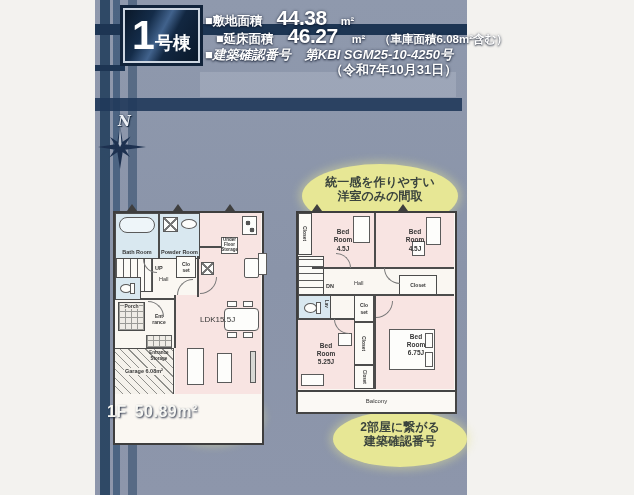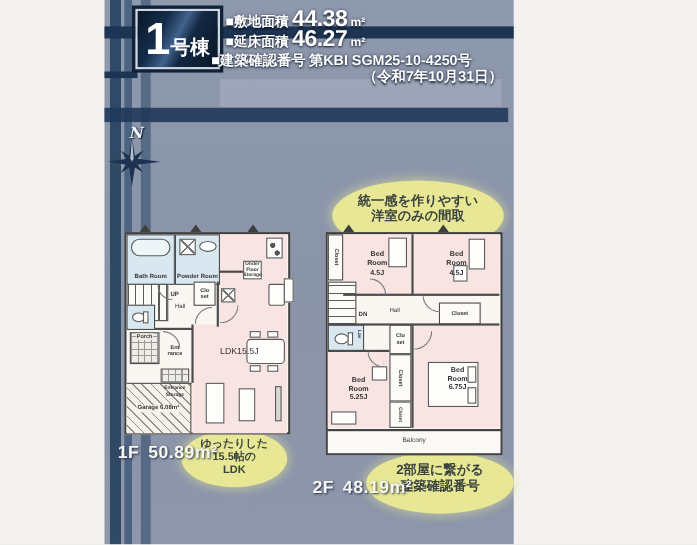--- a/index.html
+++ b/index.html
@@ -12,21 +12,21 @@
   .hbar{z-index:1;}
   
   .titlebox{left:123px;top:8px;width:77px;height:55px;z-index:4;
     background:linear-gradient(118deg,#0a1829 0%,#142c49 30%,#41628c 48%,#122741 62%,#0a1829 100%);
     border:2px solid #cdd6e1;outline:3px solid #11233a;
     display:flex;align-items:center;justify-content:center;color:#fff;}
   .titlebox .num{font-size:41px;font-weight:bold;line-height:1;}
   .titlebox .suf{font-size:18px;font-weight:bold;margin-top:14px;}
   .plantype{left:103px;top:63px;font-size:27px;font-weight:bold;color:#f4f6f9;
     letter-spacing:1px;z-index:4;text-shadow:1px 1px 2px rgba(20,32,54,.6);}
-  .spec{color:#fff;white-space:nowrap;font-weight:bold;z-index:4;display:flex;align-items:baseline;gap:3px;
+  .spec{color:#fff;white-space:nowrap;font-weight:bold;z-index:4;display:flex;align-items:baseline;gap:14px;
     text-shadow:0 1px 2px rgba(8,18,38,.8),0 0 3px rgba(8,18,38,.5);}
   .spec .lbl{font-size:12.5px;}
   .spec .val{font-size:21px;letter-spacing:-.5px;}
   .spec .unit{font-size:11px;}
   .spec .note{font-size:11.5px;}
   .spec .mid{font-size:13px;}
   
   .north{left:118px;top:113px;font-family:"DejaVu Serif",serif;font-style:italic;font-weight:bold;
     font-size:14px;color:#eef1f6;z-index:2;text-shadow:0 0 2px #16283f,1px 1px 1px #16283f;}
   
@@ -76,26 +76,27 @@
   <div class="abs titlebox">
     <span class="num">1</span>
     <span class="suf">号棟</span>
   </div>
 
   <div class="abs spec" style="left:205px;top:6px;">
     <span class="lbl">■敷地面積</span>
     <span class="val">44.38</span>
     <span class="unit">m²</span>
   </div>
-  <div class="abs spec" style="left:205px;top:24px;">
+  <div class="abs spec" style="left:216px;top:24px;">
     <span class="lbl">■延床面積</span>
     <span class="val">46.27</span>
     <span class="unit">m²</span>
-  </div>
-  <div class="abs spec" style="left:192px;top:46px;">
+    <span class="note">（車庫面積6.08m²含む）</span>
+  </div>
+  <div class="abs spec" style="left:205px;top:46px;font-style:italic;">
     <span class="mid">■建築確認番号</span>
     <span class="mid">第KBI SGM25-10-4250号</span>
   </div>
   <div class="abs spec" style="left:330px;top:61px;">
     <span class="mid">（令和7年10月31日）</span>
   </div>
 
   <div class="abs north">N</div>
   <svg class="abs" style="left:96px;top:122px;z-index:2;" width="52" height="50" viewBox="0 0 52 50">
     <polygon points="24,3 27,22 50,25 27,28 24,47 21,28 2,25 21,22" fill="#1d3150"></polygon>
@@ -110,21 +111,21 @@
   <div class="abs callout" style="left:165px;top:391px;width:96px;height:52px;padding-top:7px;font-size:10px;">
     <div>ゆったりした</div>
     <div>15.5帖の</div>
     <div>LDK</div>
   </div>
   <div class="abs callout" style="left:333px;top:411px;width:134px;height:56px;padding-top:9px;font-size:12px;">
     <div>2部屋に繋がる</div>
     <div>建築確認番号</div>
   </div>
 
-  <div class="abs plan" style="left:113px;top:211px;width:151px;height:184px;">
+  <div class="abs plan" style="left:113px;top:211px;width:151px;height:234px;">
     <div class="vent" style="left:12px;top:-9px;"></div>
     <div class="vent" style="left:58px;top:-9px;"></div>
     <div class="vent" style="left:110px;top:-9px;"></div>
 
     <div class="room pink" style="left:83px;top:0;width:63px;height:181px;"></div>
     <div class="room pink" style="left:60px;top:82px;width:24px;height:99px;"></div>
 
     <div class="room blue b" style="left:0;top:0;width:44px;height:46px;align-items:flex-end;padding-bottom:2px;">
       <div class="fix" style="left:3px;top:3px;width:36px;height:16px;border-radius:8px;background:#eef5f9;"></div>
       <span class="rlabel">Bath Room</span>
@@ -255,18 +256,14 @@
   </div>
 
   <div class="abs" style="left:296px;top:390px;width:161px;height:24px;border:2px solid #444;background:#fbf9f5;z-index:3;display:flex;align-items:center;justify-content:center;">
     <span class="rlabel" style="font-size:6px;font-weight:normal;">Balcony</span>
   </div>
 
   <div class="abs floorlab" style="left:107px;top:403px;">
     <span>1F</span>
     <span>50.89m²</span>
   </div>
-  <div class="abs floorlab" style="left:284px;top:435px;">
-    <span>2F</span>
-    <span>48.19m²</span>
-  </div>
 
 </div>
 
 </body></html>

